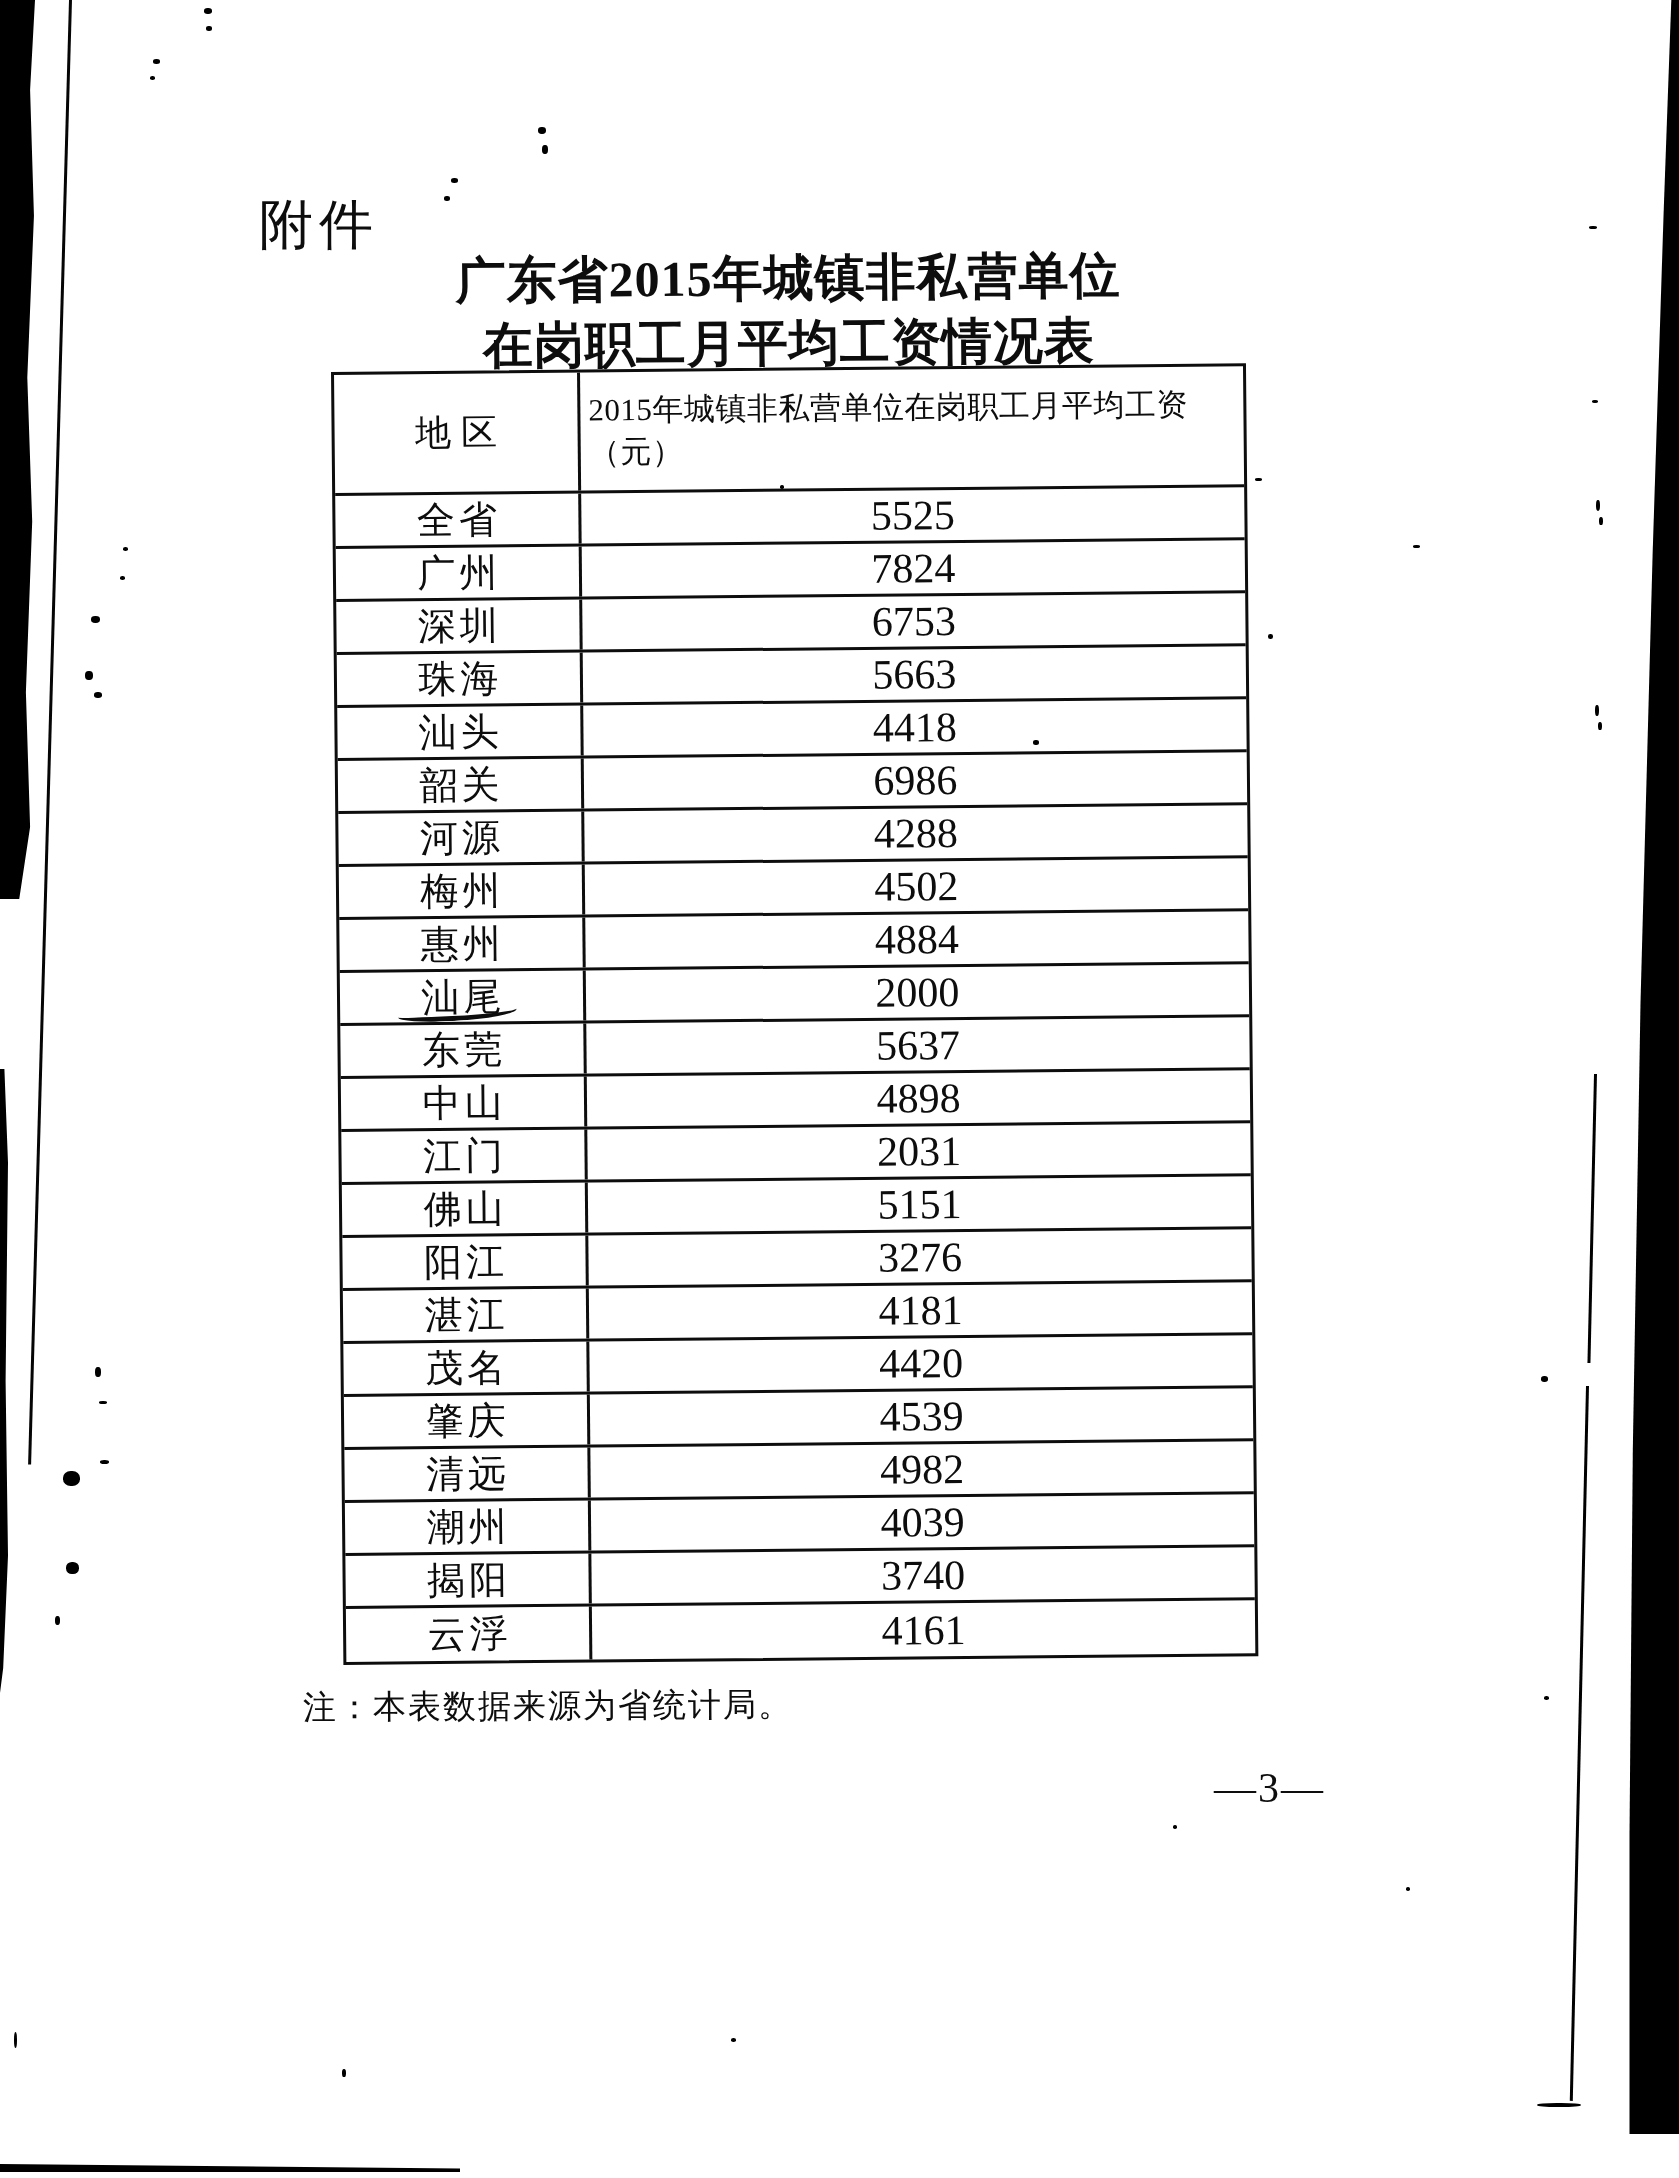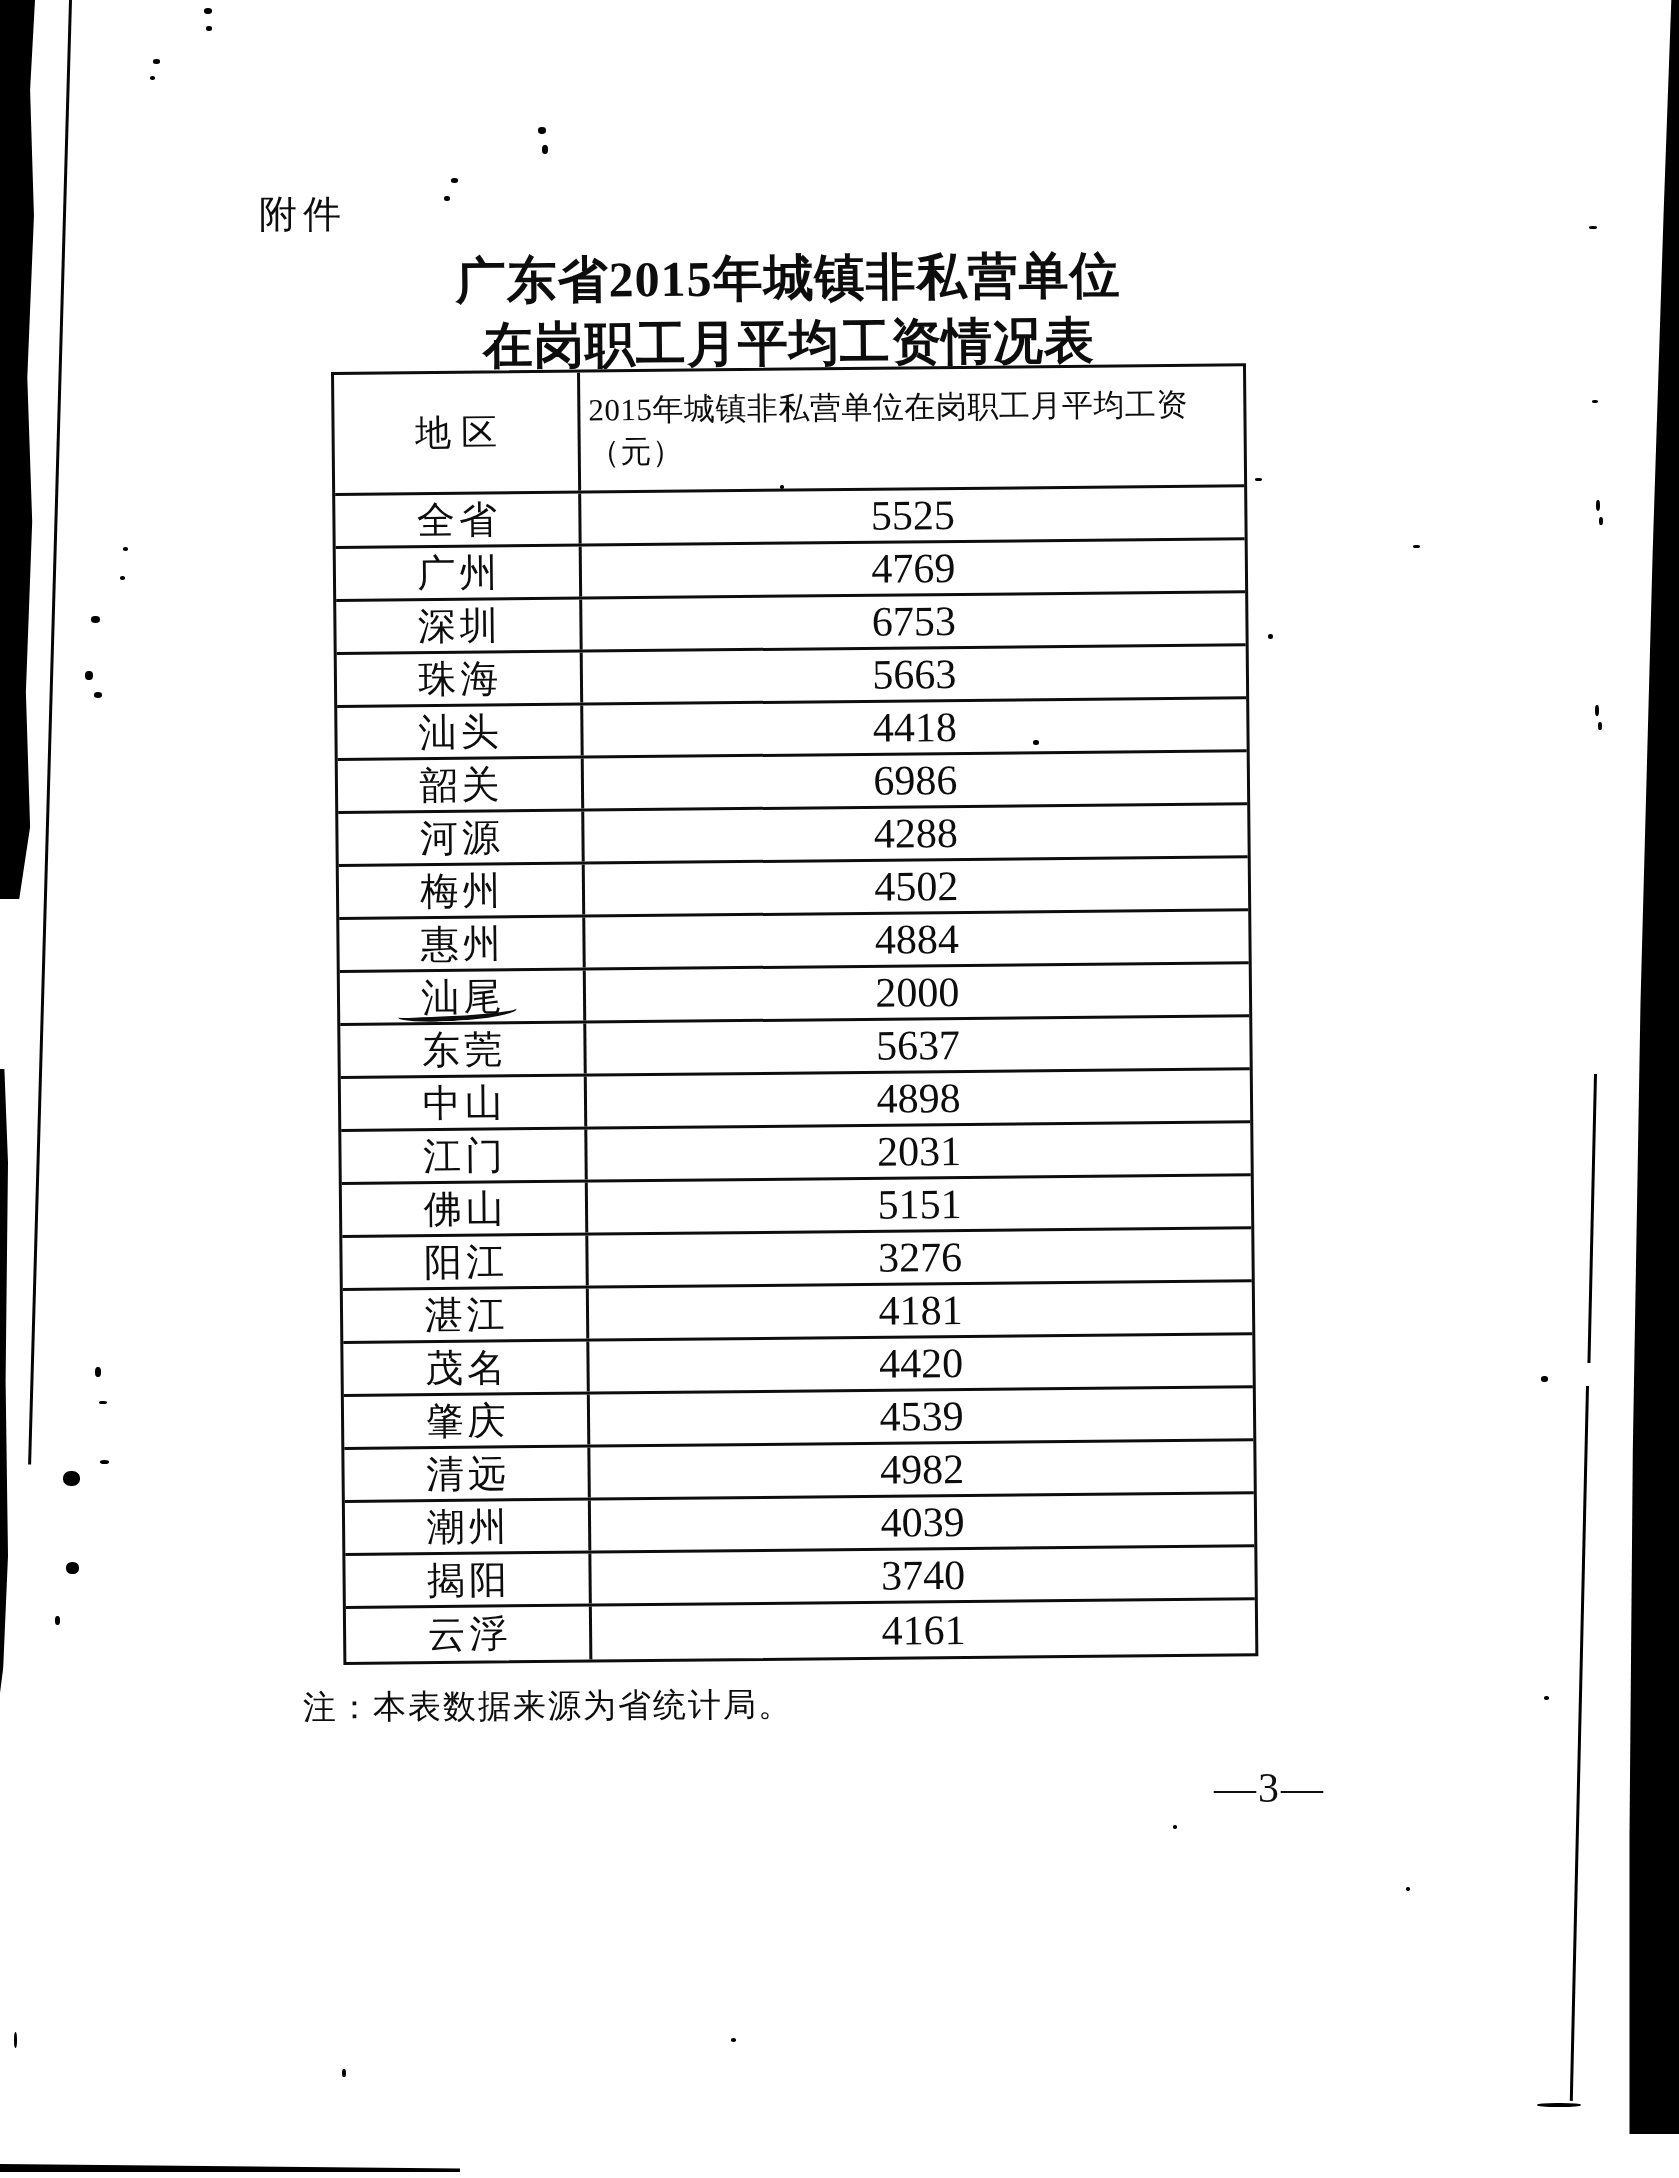--- a/index.html
+++ b/index.html
@@ -40,21 +40,21 @@
   }
   .bottom-line{
     position:absolute; left:0; top:2164px; width:460px; height:8px; background:#000;
     clip-path:polygon(0 0,100% 55%,100% 100%,0 100%);
   }
   .speck{ position:absolute; background:#000; border-radius:45%; }
 
   
   .attachment{
     position:absolute; left:259px; top:189px;
-    font-size:38px; letter-spacing:6px; font-weight:400;
+    font-size:54px; letter-spacing:6px; font-weight:400;
   }
   .doc-title{
     position:absolute; left:331px; top:246px; width:915px;
     text-align:center; font-weight:700; font-size:50px; line-height:65px;
     letter-spacing:1px; transform:rotate(-0.5deg);
   }
   .wage-table{
     position:absolute; left:331px; top:372px; width:915px;
     border:3px solid var(--ink); box-sizing:border-box;
     transform:rotate(-0.55deg); transform-origin:top left;
@@ -116,21 +116,21 @@
           </div>
           <div class="td wage">
             <span>5525</span>
           </div>
         </div>
         <div class="tr">
           <div class="td region">
             <span>广州</span>
           </div>
           <div class="td wage">
-            <span>4769</span>
+            <span>7824</span>
           </div>
         </div>
         <div class="tr">
           <div class="td region">
             <span>深圳</span>
           </div>
           <div class="td wage">
             <span>6753</span>
           </div>
         </div>

